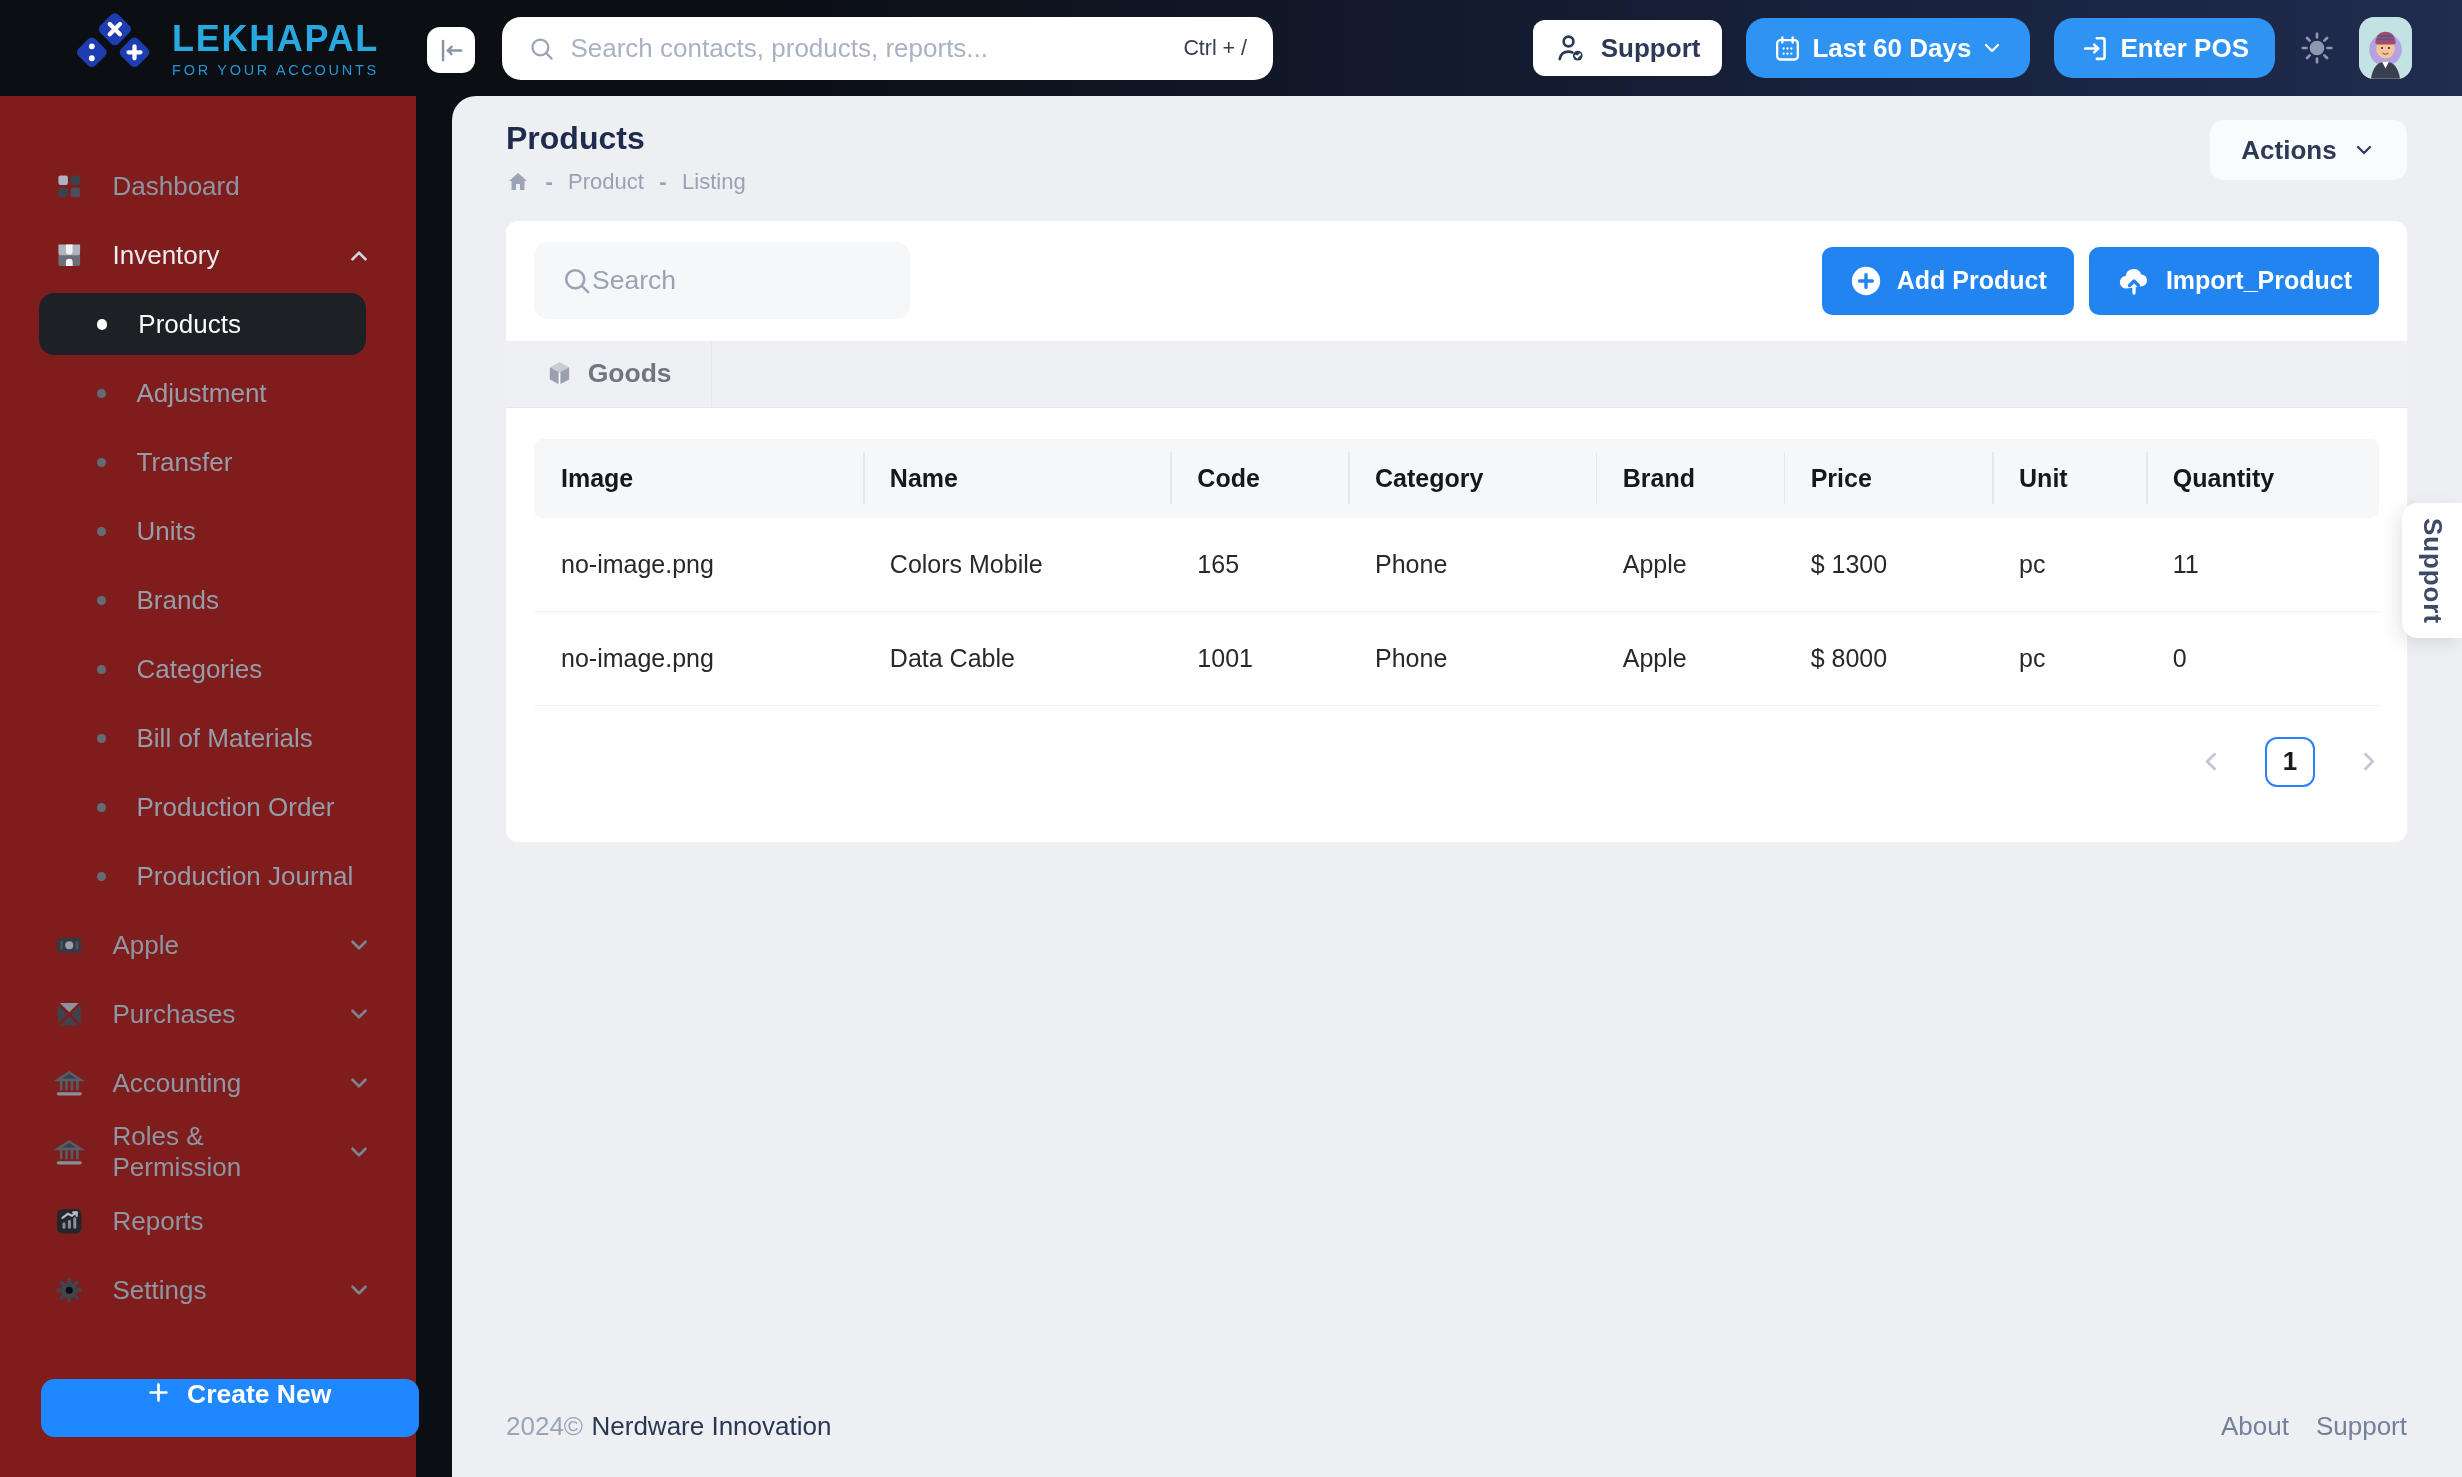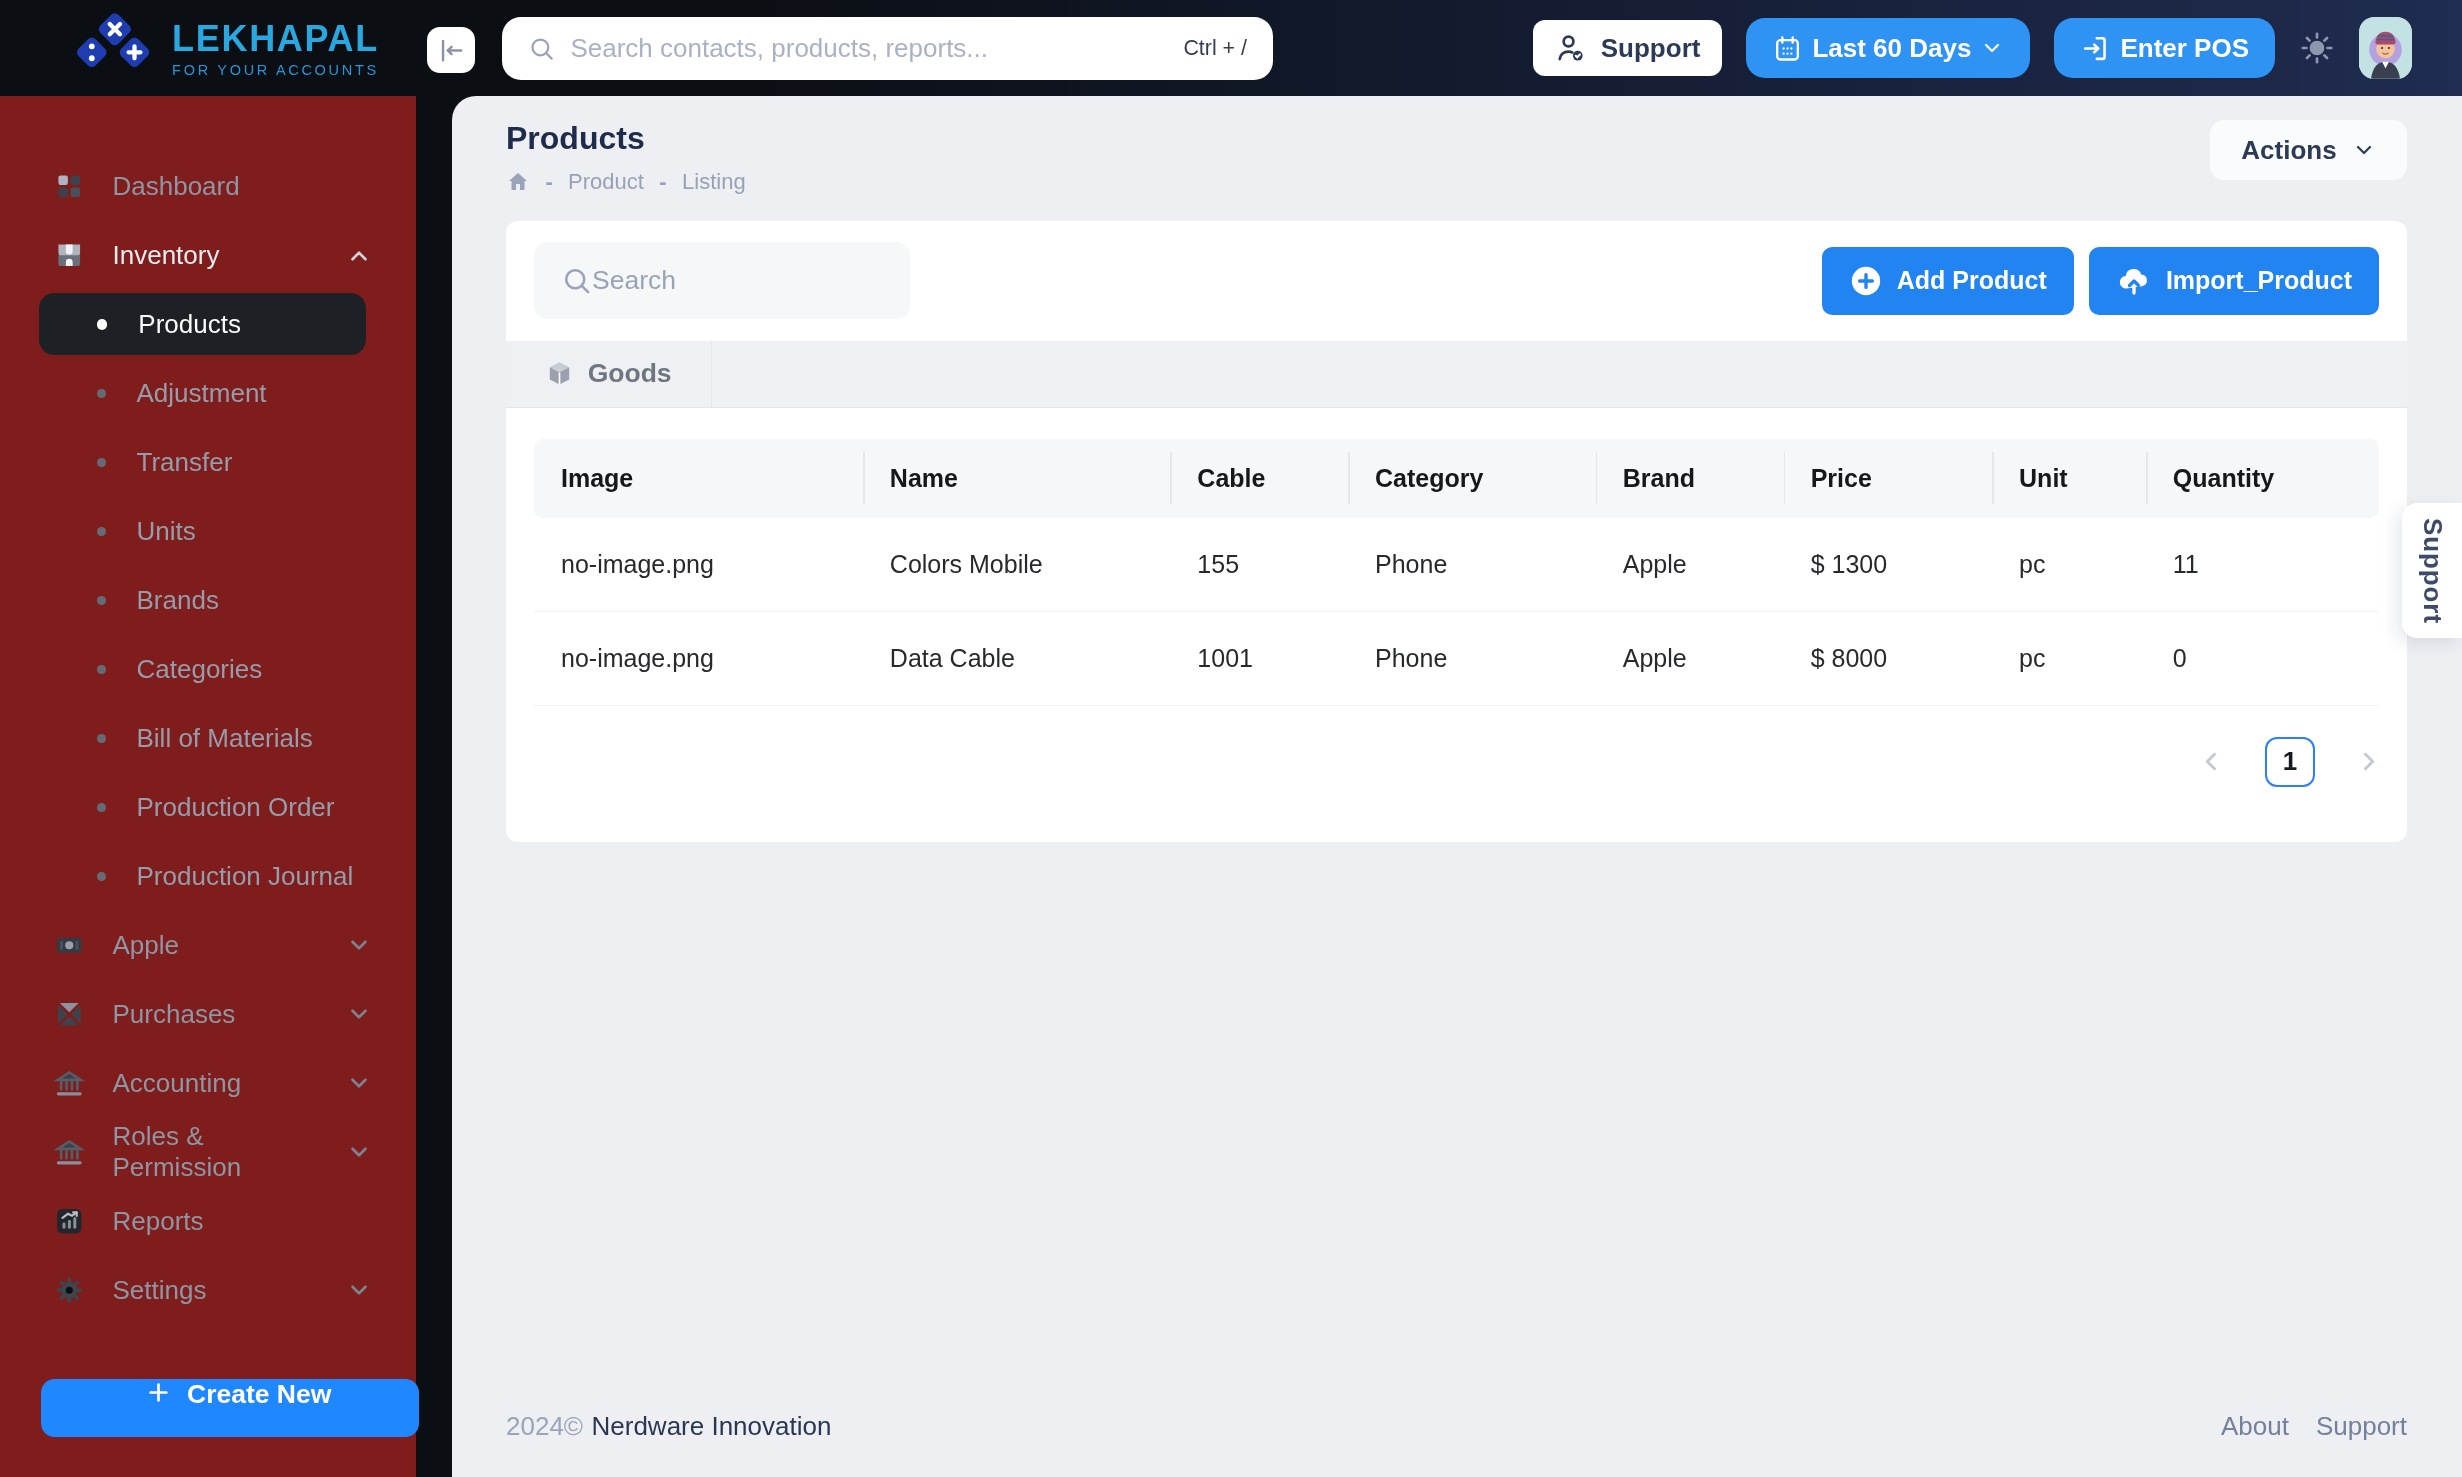--- a/index.html
+++ b/index.html
@@ -401,32 +401,32 @@
         </svg>
         <span>Goods</span>
       </button>
       <div class="tab-filler"></div>
     </div>
 
     <div class="table-wrap">
       <div class="thead">
         <div class="th">Image</div>
         <div class="th">Name</div>
-        <div class="th">Cable</div>
+        <div class="th">Code</div>
         <div class="th">Category</div>
         <div class="th">Brand</div>
         <div class="th">Price</div>
         <div class="th">Unit</div>
         <div class="th">Quantity</div>
       </div>
 
       <div class="trow">
         <div class="td">no-image.png</div>
         <div class="td">Colors Mobile</div>
-        <div class="td">155</div>
+        <div class="td">165</div>
         <div class="td">Phone</div>
         <div class="td">Apple</div>
         <div class="td">$ 1300</div>
         <div class="td">pc</div>
         <div class="td">11</div>
       </div>
 
       <div class="trow">
         <div class="td">no-image.png</div>
         <div class="td">Data Cable</div>

